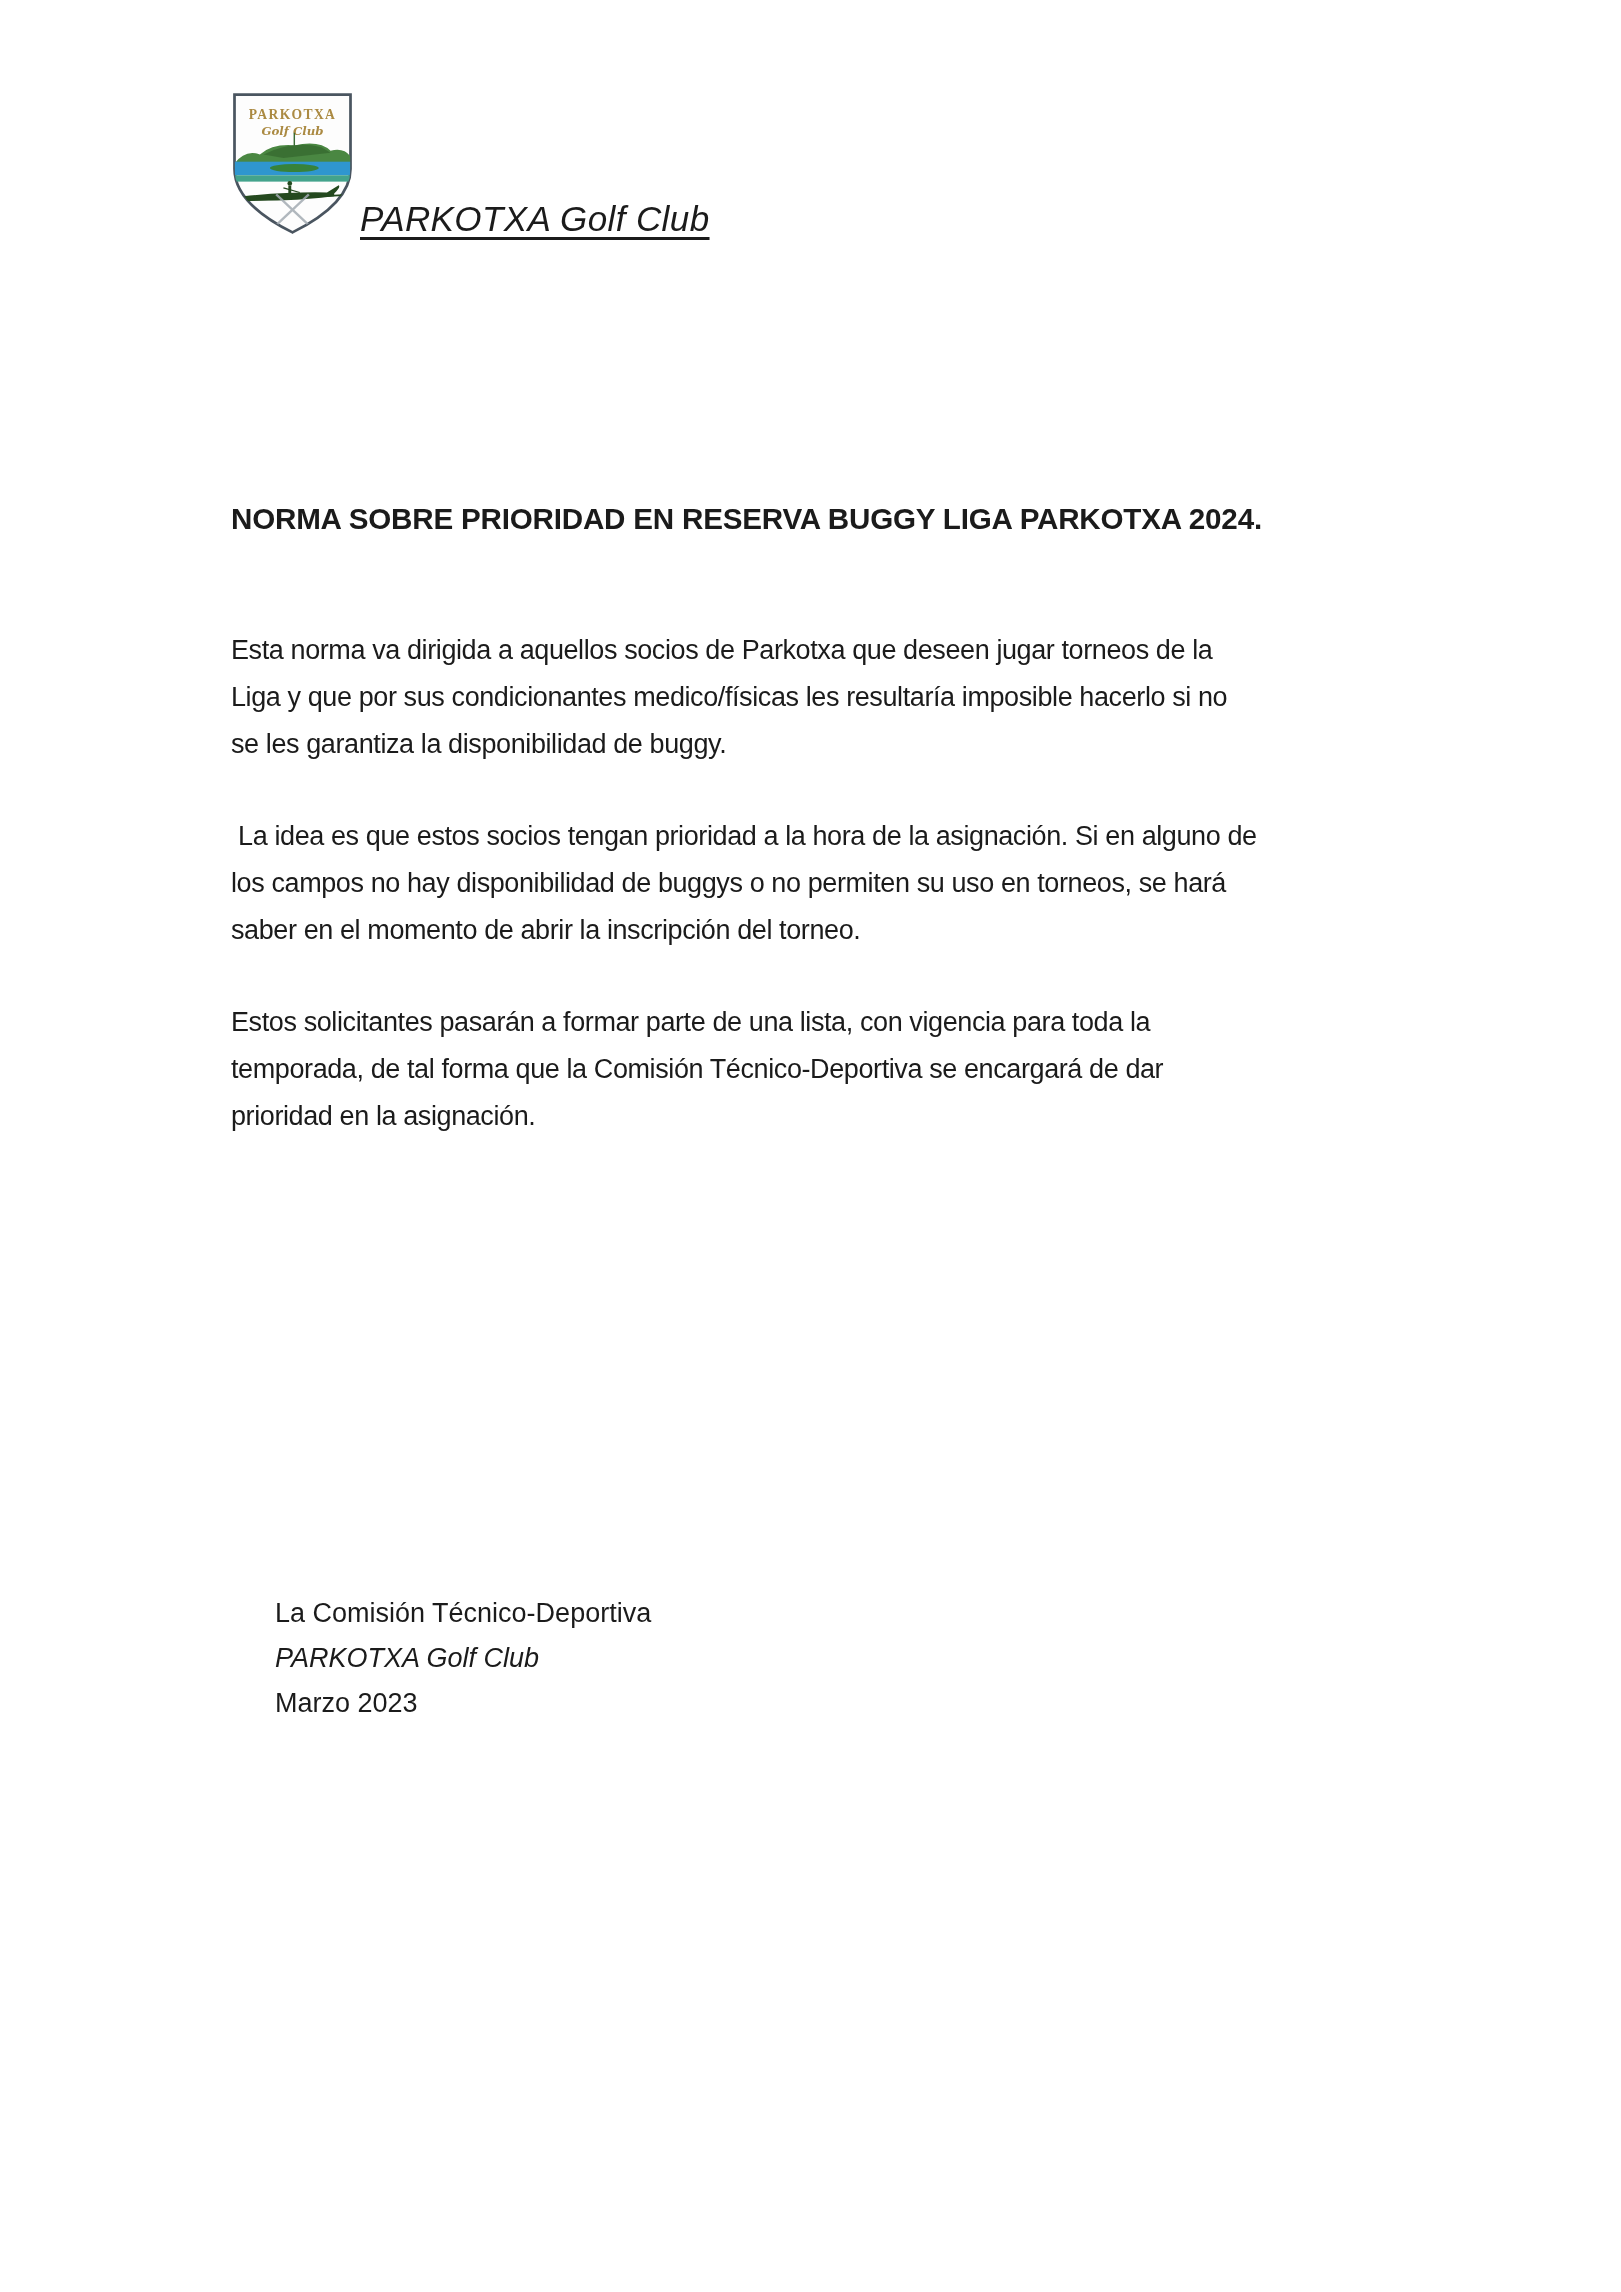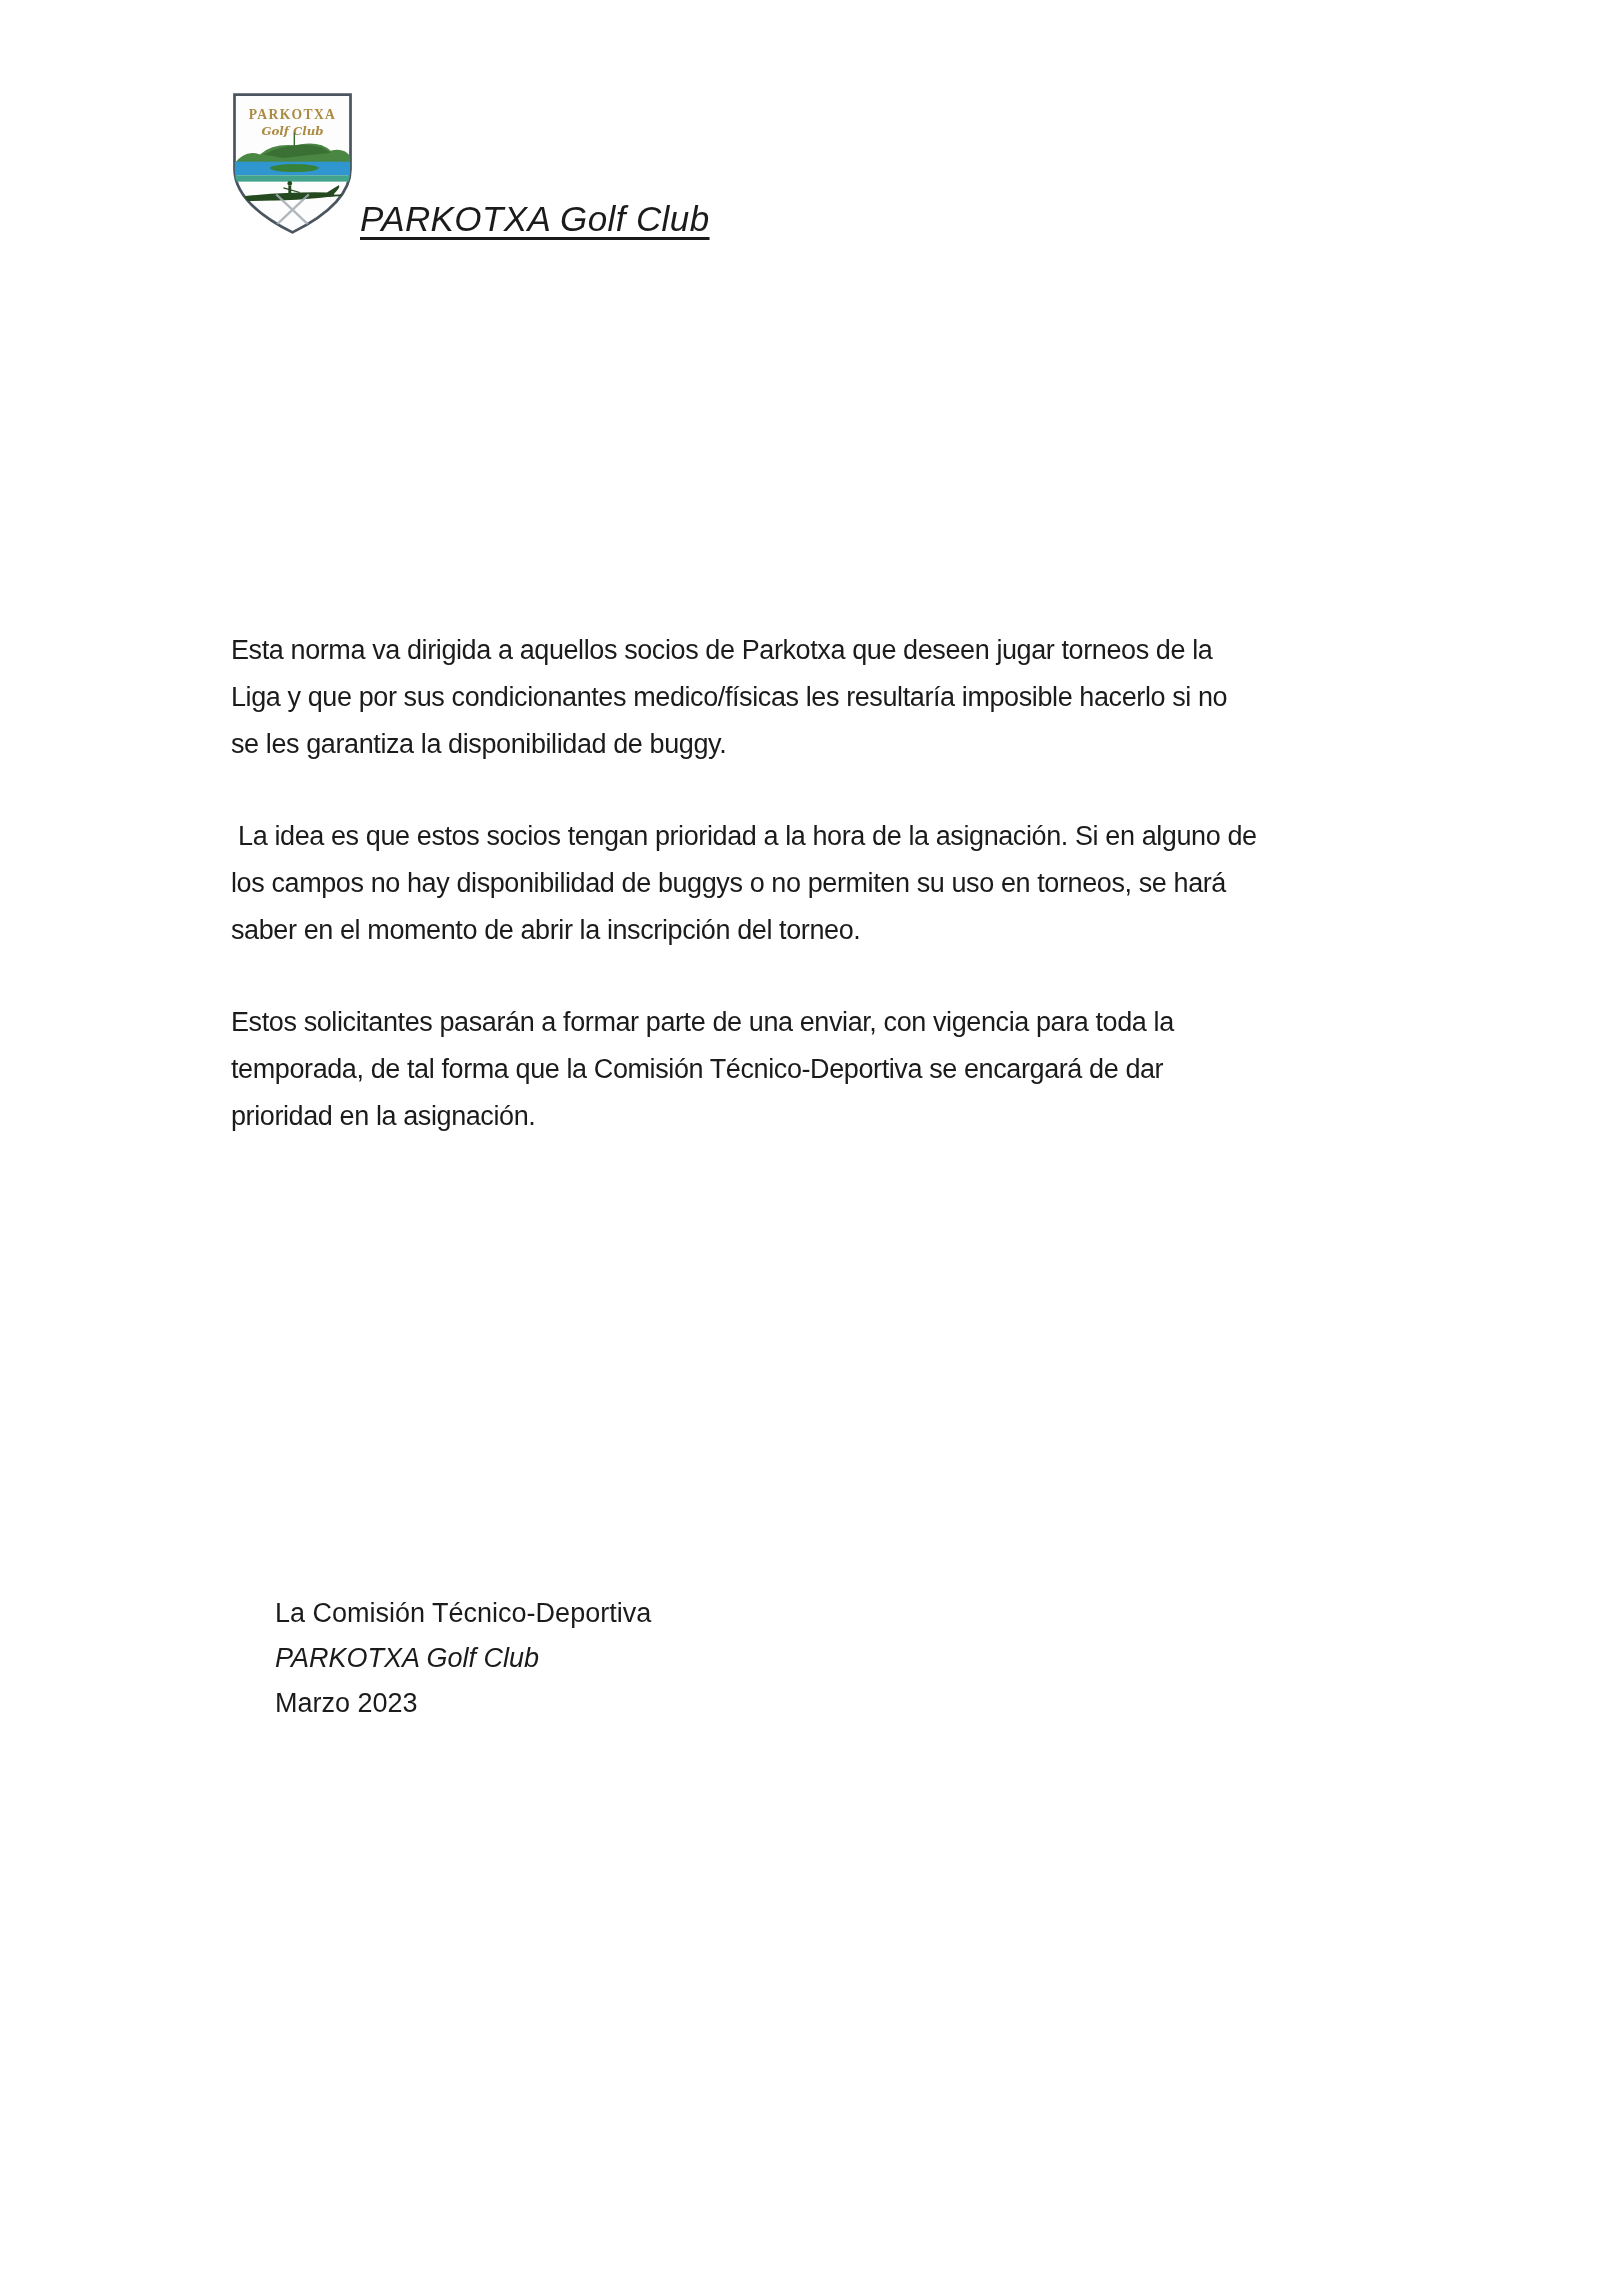--- a/index.html
+++ b/index.html
@@ -119,29 +119,30 @@
         <line x1="52" y1="114" x2="88" y2="148"></line>
         <line x1="88" y1="114" x2="52" y2="148"></line>
         <path d="M52,148 Q48,151 44,149"></path>
         <path d="M88,148 Q92,151 96,149"></path>
       </g>
     </g>
   </svg>
 
   <div class="club-name">PARKOTXA Golf Club</div>
 
+  <h1 class="doc-title">NORMA SOBRE PRIORIDAD EN RESERVA BUGGY LIGA PARKOTXA 2024.</h1>
 
   <div class="content">
     <p class="para">Esta norma va dirigida a aquellos socios de Parkotxa que deseen jugar torneos de la
 Liga y que por sus condicionantes medico/físicas les resultaría imposible hacerlo si no
 se les garantiza la disponibilidad de buggy.</p>
     <p class="para"> La idea es que estos socios tengan prioridad a la hora de la asignación. Si en alguno de
 los campos no hay disponibilidad de buggys o no permiten su uso en torneos, se hará
 saber en el momento de abrir la inscripción del torneo.</p>
-    <p class="para">Estos solicitantes pasarán a formar parte de una enviar, con vigencia para toda la
+    <p class="para">Estos solicitantes pasarán a formar parte de una lista, con vigencia para toda la
 temporada, de tal forma que la Comisión Técnico-Deportiva se encargará de dar
 prioridad en la asignación.</p>
   </div>
 
   <div class="signature">
     <div>La Comisión Técnico-Deportiva</div>
     <div class="sig-italic">PARKOTXA Golf Club</div>
     <div>Marzo 2023</div>
   </div>
 

